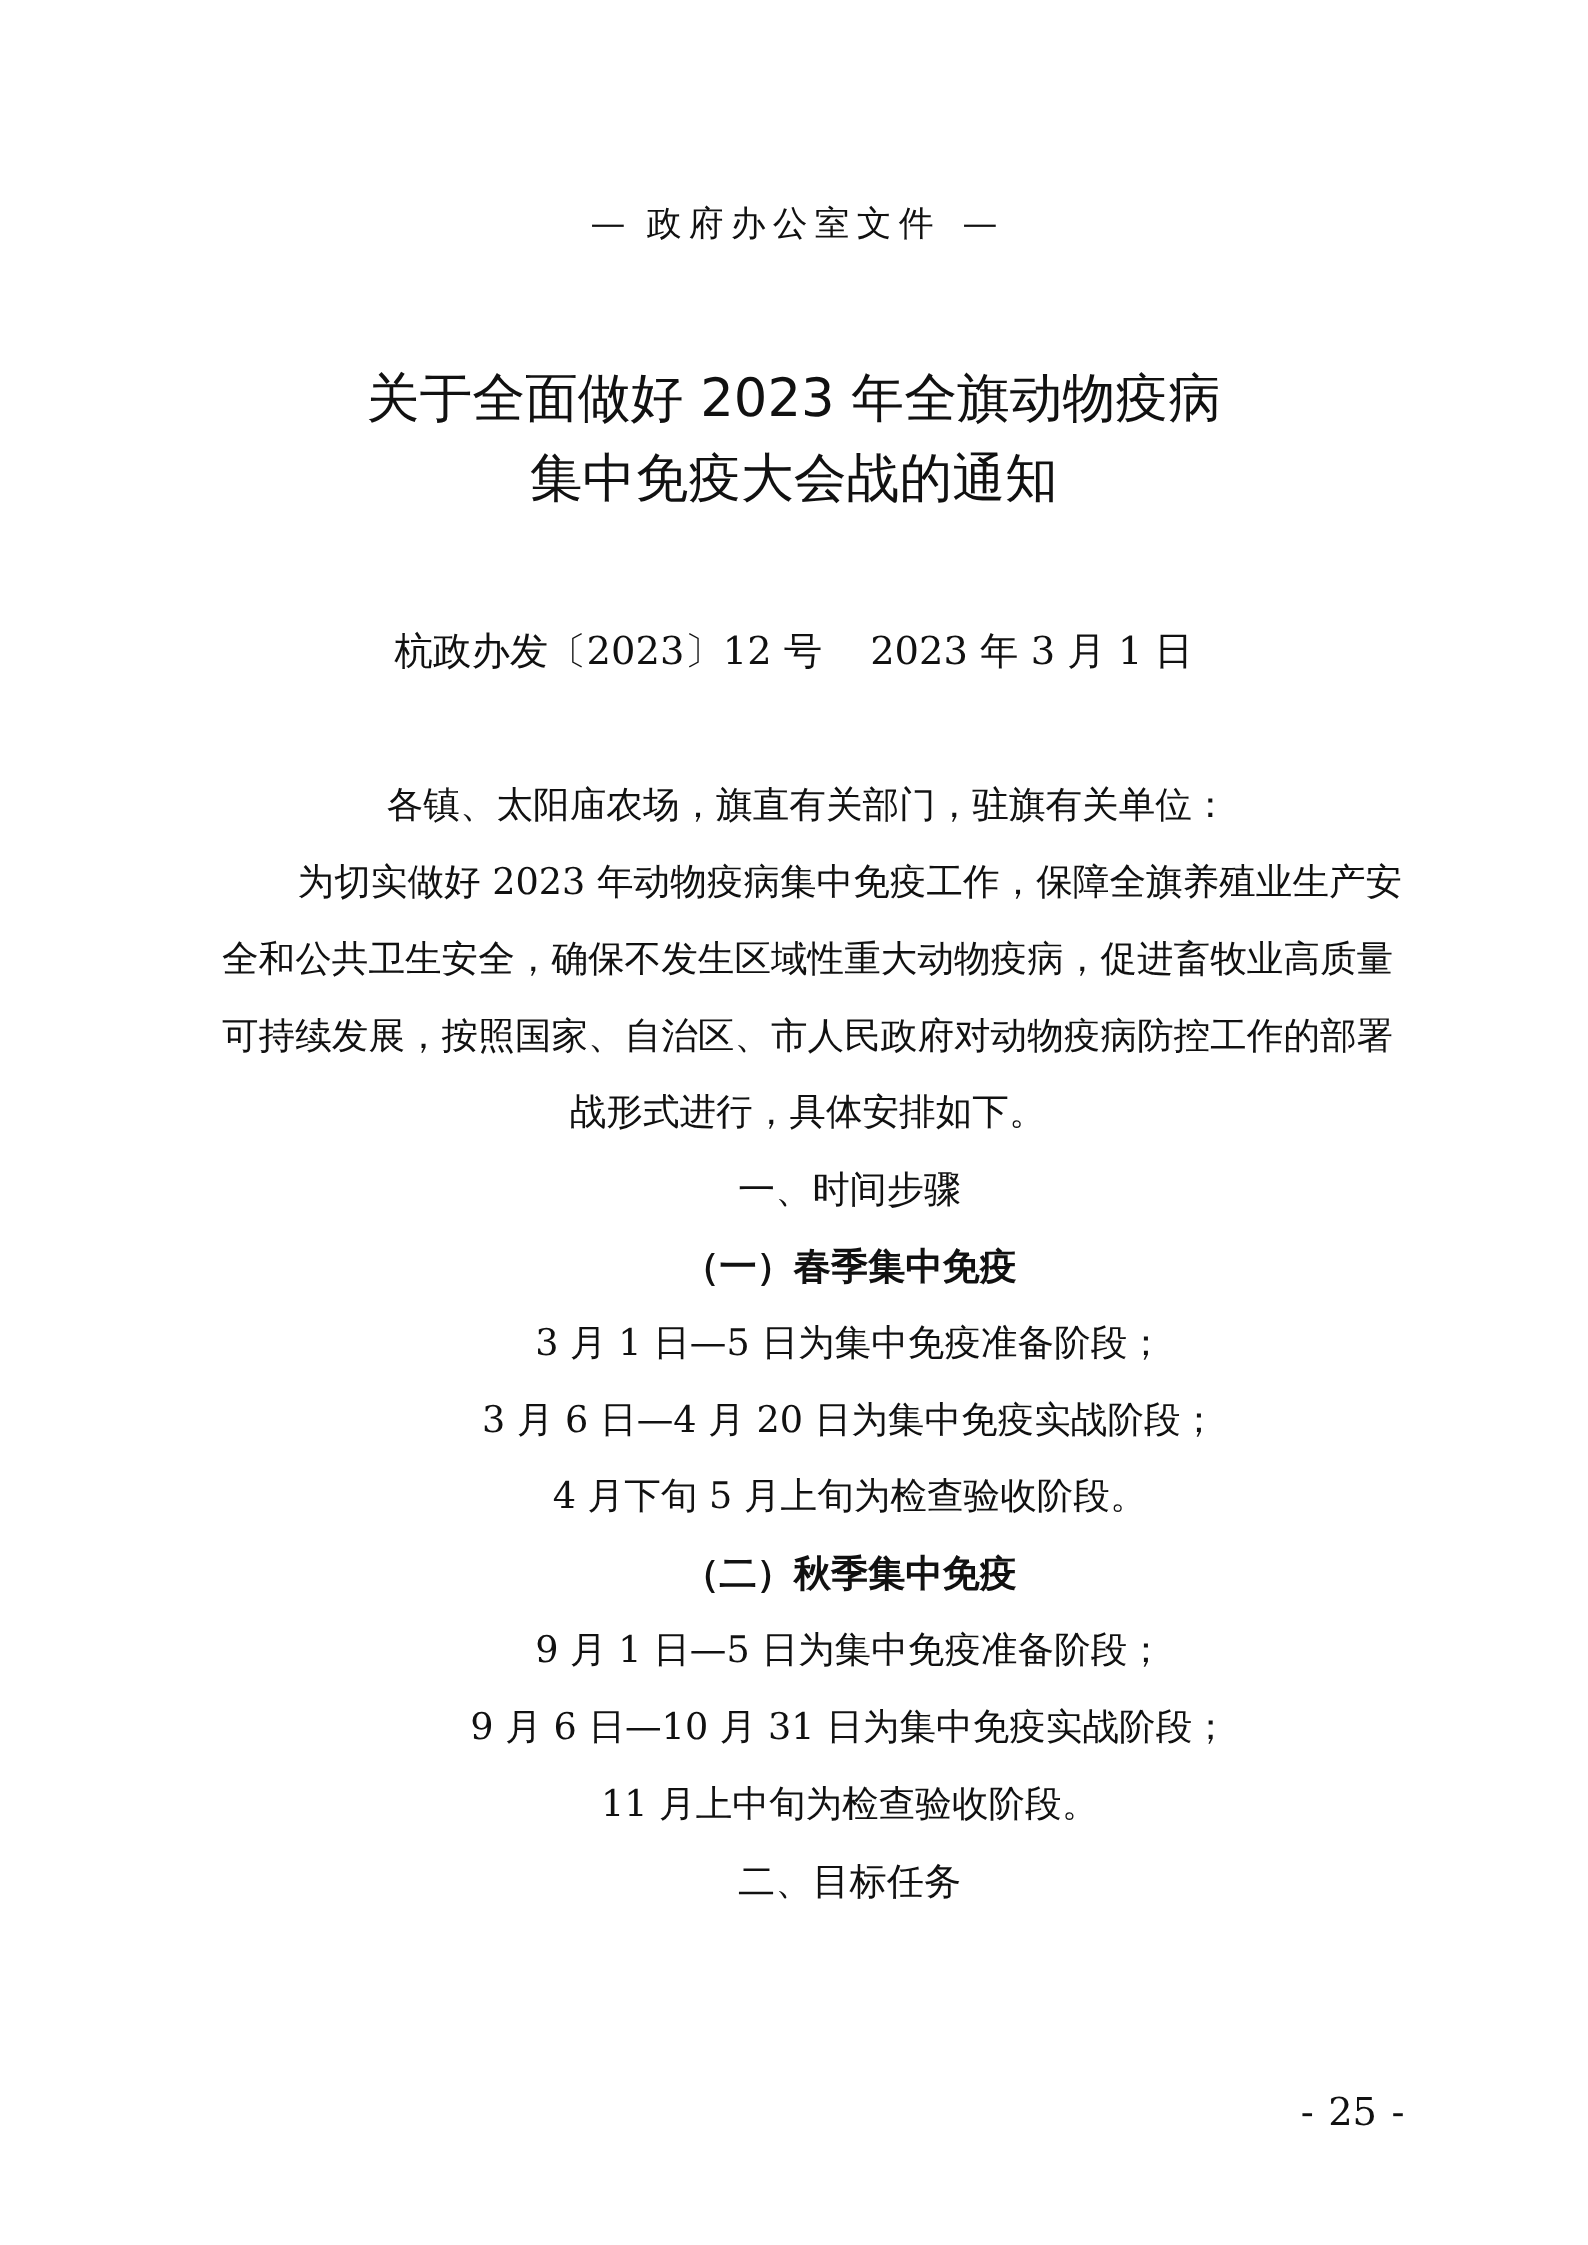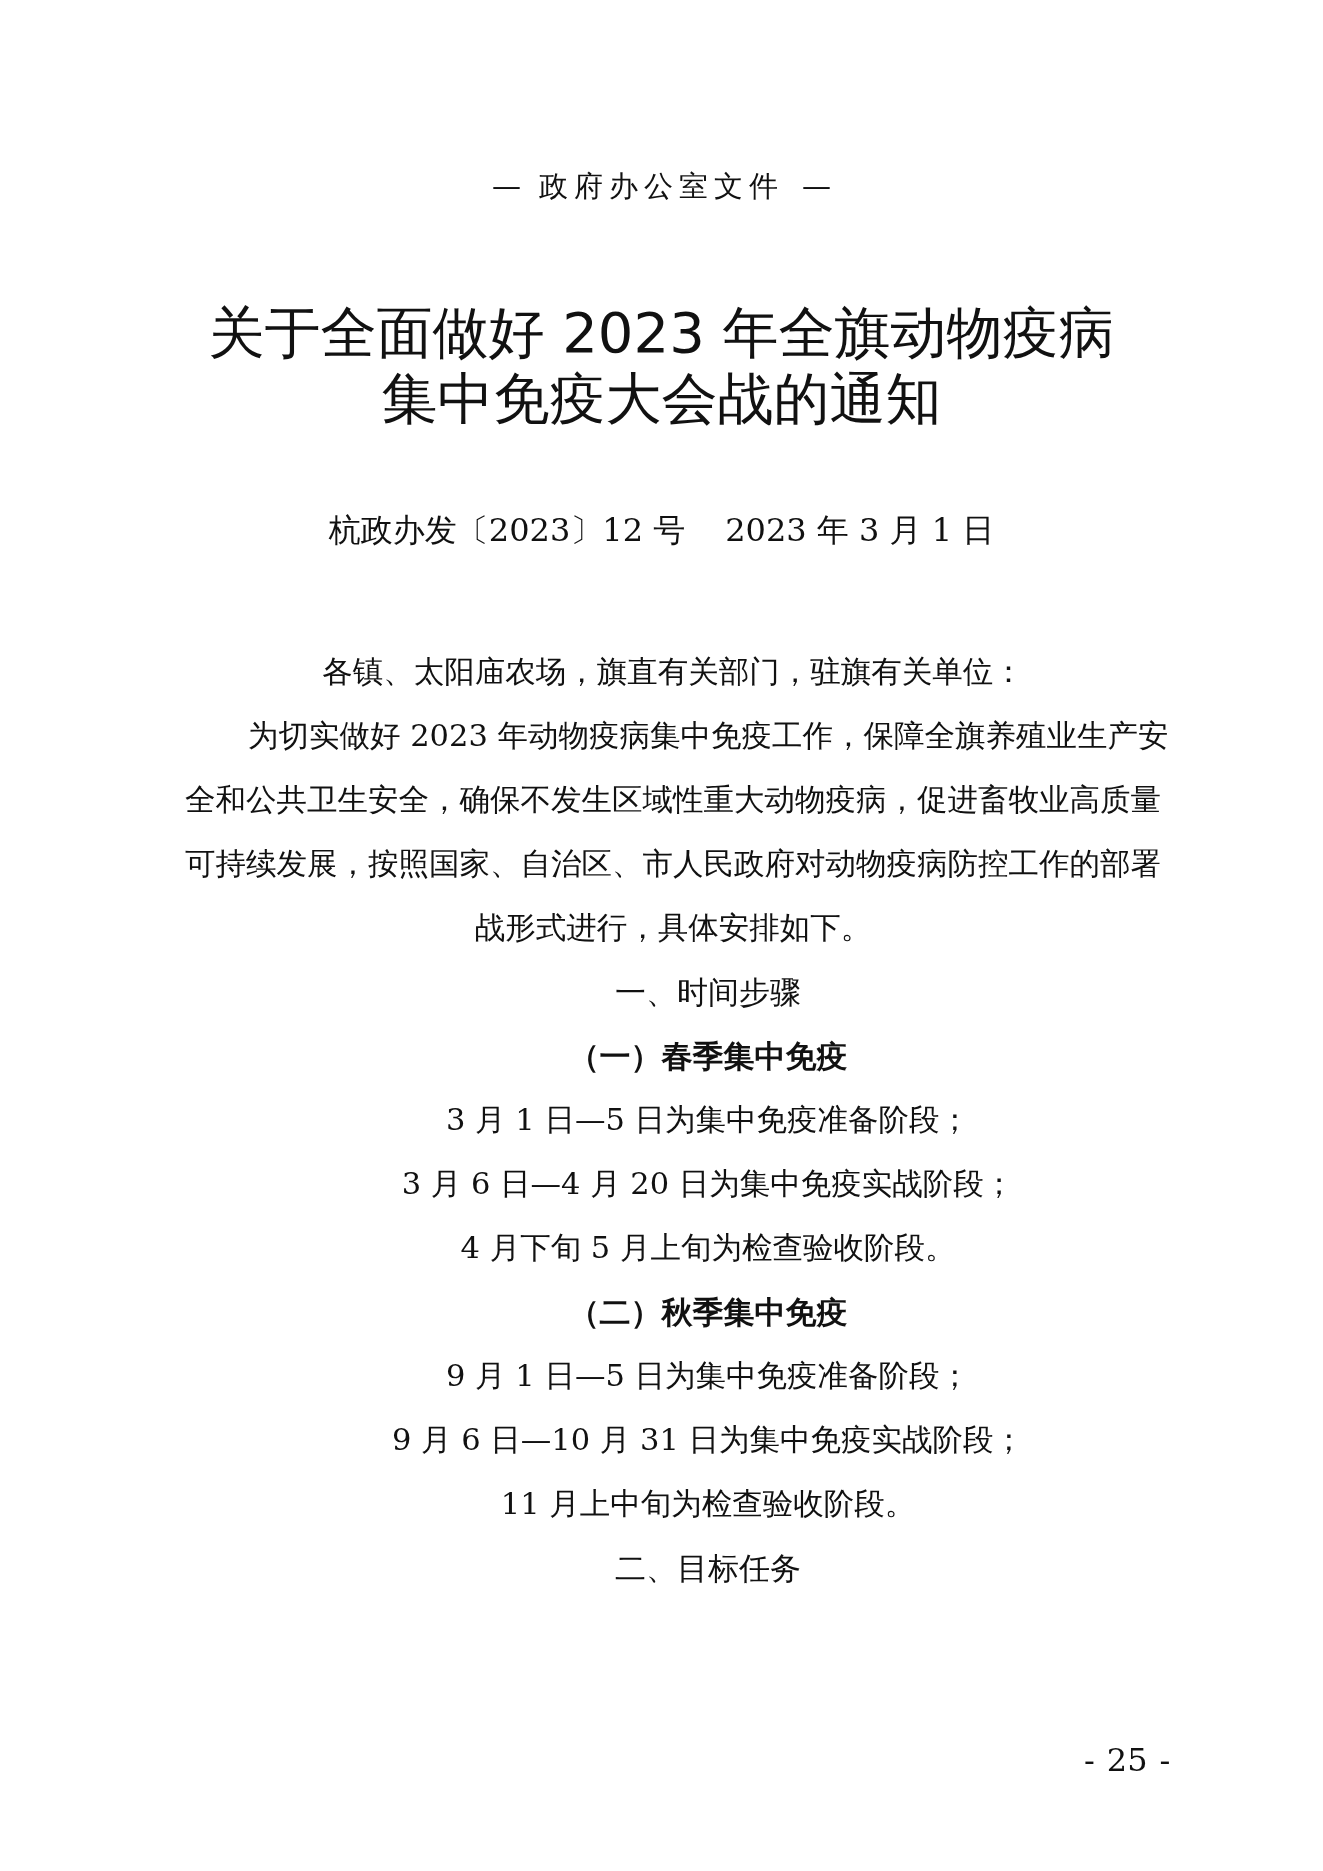--- a/index.html
+++ b/index.html
@@ -36,29 +36,29 @@
       margin: 0 18px;
       letter-spacing: 0;
     }
     .title {
       position: absolute;
       top: 300px;
       left: 0;
       width: 1323px;
       text-align: center;
       font-family: "DejaVu Sans", "Liberation Sans", sans-serif;
-      font-size: 56px;
+      font-size: 44px;
       line-height: 66px;
       font-weight: normal;
       letter-spacing: 0px;
     }
     .title div { white-space: nowrap; }
     .doc-number {
       position: absolute;
-      top: 508px;
+      top: 520px;
       left: 0;
       width: 1323px;
       text-align: center;
       font-size: 32px;
       line-height: 44px;
       white-space: nowrap;
     }
     .doc-number .gap { display: inline-block; width: 40px; }
     .body {
       position: absolute;

